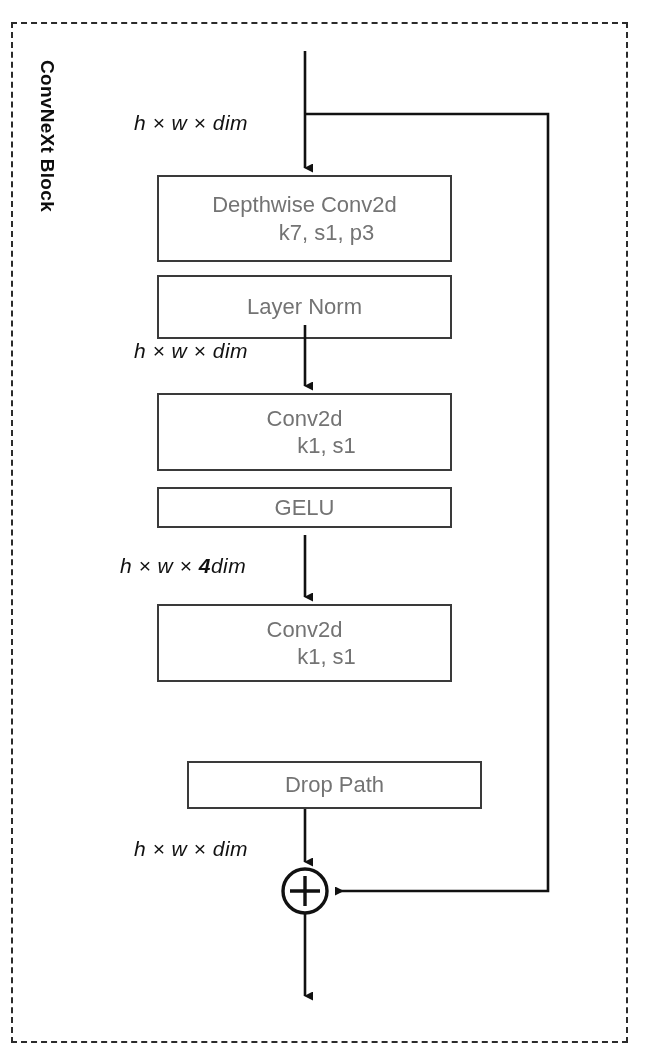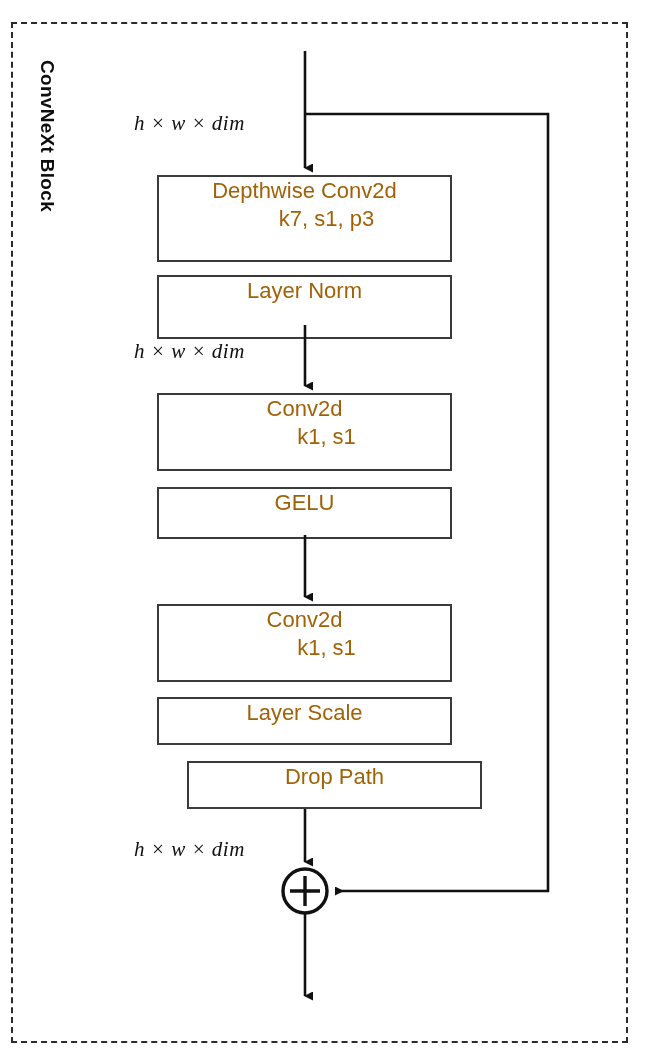--- a/index.html
+++ b/index.html
@@ -49,31 +49,32 @@
   .op-box {
     position: absolute;
     left: 157px;
     width: 295px;
     box-sizing: border-box;
     border: 2px solid #3a3a3a;
     background: #ffffff;
     display: flex;
     flex-direction: column;
     align-items: center;
+    justify-content: center;
     font-family: "Liberation Sans", sans-serif;
     font-size: 22px;
-    color: #a16207;
+    color: #737373;
     line-height: 1.25;
   }
   .op-box .line1 { display: block; }
   .op-box .line2 { display: block; margin-left: 44px; }
   
   .dim-label {
     position: absolute;
-    font-family: Liberation Serif, serif;
+    font-family: Liberation Sans, sans-serif;
     font-style: italic;
     font-size: 21px;
     color: #111111;
     white-space: nowrap;
     letter-spacing: 0.5px;
   }
   .dim-label .bold4 { font-weight: bold; font-style: italic; }
   
   #wires {
     position: absolute;
@@ -100,41 +101,39 @@
 
   <div class="op-box" style="left: 157px; top: 275px; width: 295px; height: 64px;">
     <span class="line1">Layer Norm</span>
   </div>
 
   <div class="op-box" style="left: 157px; top: 393px; width: 295px; height: 78px;">
     <span class="line1">Conv2d</span>
     <span class="line2">k1, s1</span>
   </div>
 
-  <div class="op-box" style="left: 157px; top: 487px; width: 295px; height: 52px;">
+  <div class="op-box" style="left: 157px; top: 487px; width: 295px; height: 41px;">
     <span class="line1">GELU</span>
   </div>
 
   <div class="op-box" style="left: 157px; top: 604px; width: 295px; height: 78px;">
     <span class="line1">Conv2d</span>
     <span class="line2">k1, s1</span>
   </div>
 
-  <div class="op-box" style="left: 157px; top: 697px; width: 295px; height: 48px;">
-    <span class="line1">Layer Scale</span>
-  </div>
 
   <div class="op-box" style="left: 157px; top: 761px; width: 295px; height: 48px; margin-left: 30px;">
     <span class="line1">Drop Path</span>
   </div>
 
   <div class="dim-label" style="left: 134px; top: 111px;">h × w × dim</div>
 
   <div class="dim-label" style="left: 134px; top: 339px;">h × w × dim</div>
 
+  <div class="dim-label" style="left: 120px; top: 554px;"><span>h × w × </span><span class="bold4">4</span><span>dim</span></div>
 
   <div class="dim-label" style="left: 134px; top: 837px;">h × w × dim</div>
 
   <svg id="wires" viewBox="0 0 645 1059">
     <defs>
       <marker id="arrowDown" markerWidth="9" markerHeight="9" refX="4.5" refY="8" orient="auto" markerUnits="userSpaceOnUse">
         <path d="M0,0 L4.5,9 L9,0 z" fill="#111111"></path>
       </marker>
       <marker id="arrowLeft" markerWidth="9" markerHeight="9" refX="8" refY="4.5" orient="auto" markerUnits="userSpaceOnUse">
         <path d="M9,0 L0,4.5 L9,9 z" fill="#111111"></path>

